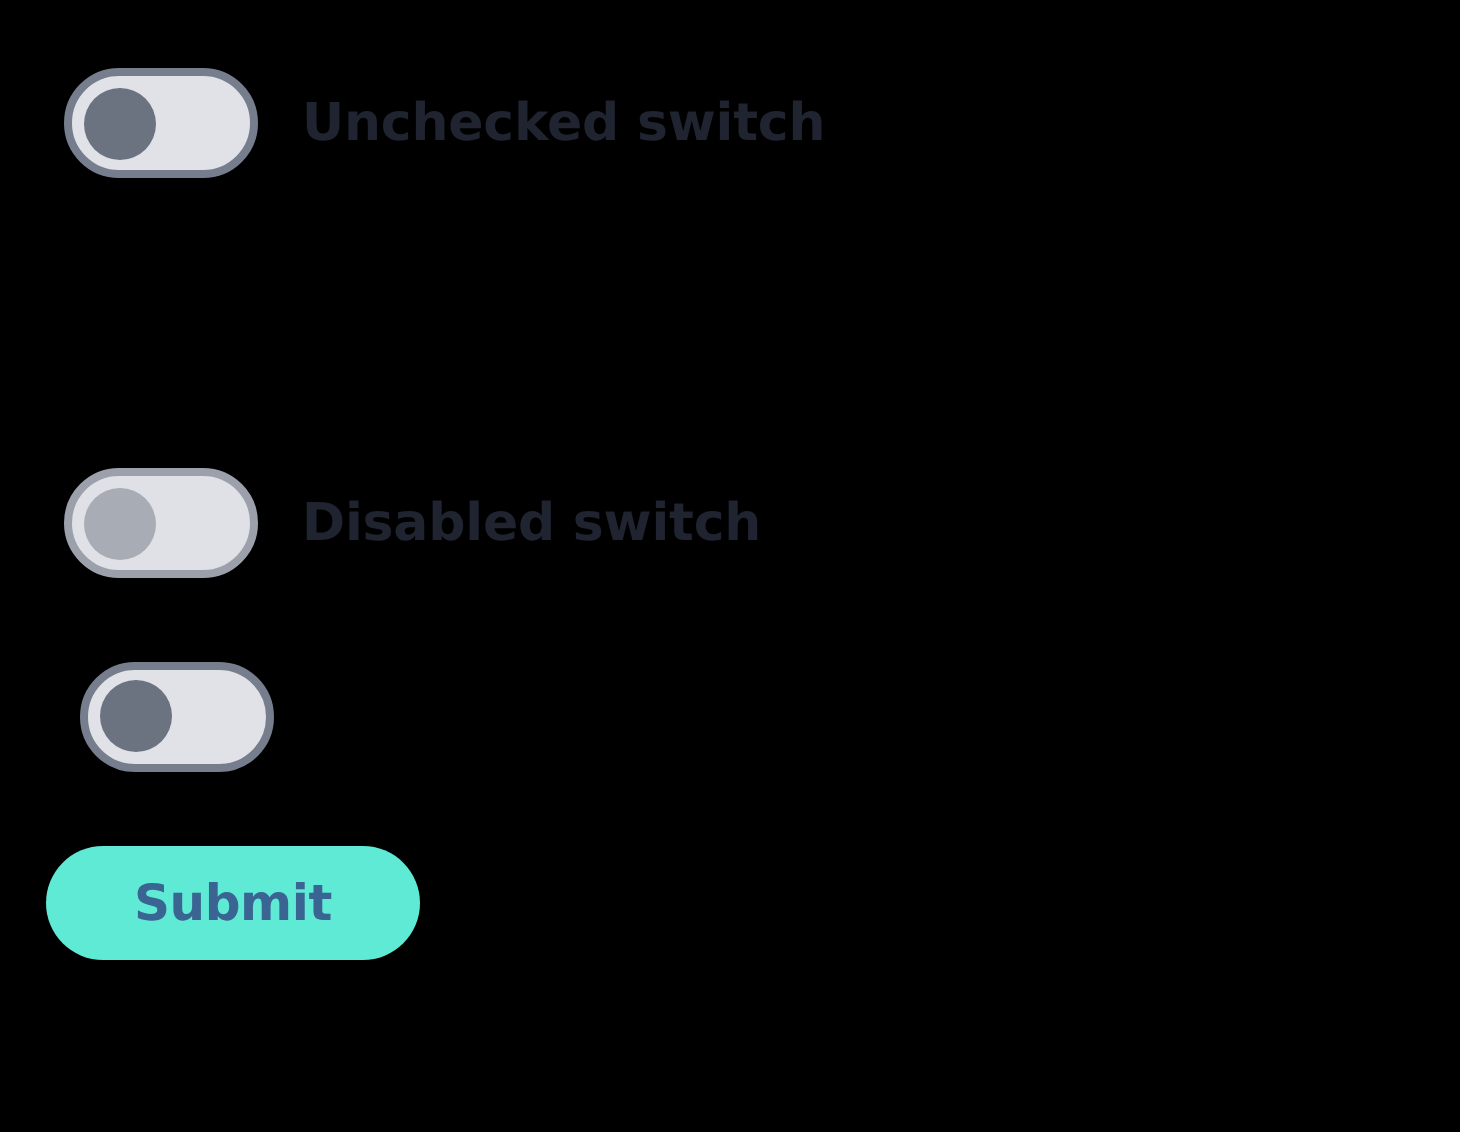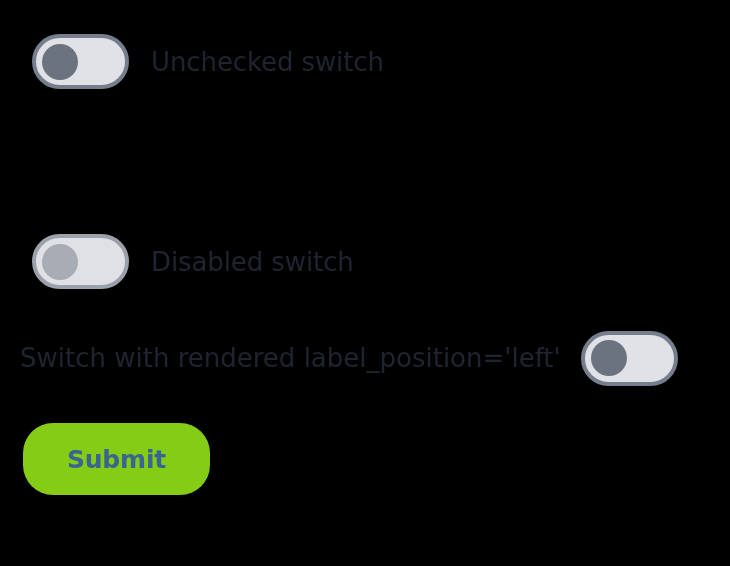--- a/index.html
+++ b/index.html
@@ -101,20 +101,21 @@
   }
 
   
   .switch-label {
     font-size: 26px;
     color: #1f2430;
     margin-left: 22px;
     letter-spacing: -0.1px;
     white-space: nowrap;
     line-height: 1;
+    font-weight: bold;
   }
 
   
   .left-label-inner {
     display: flex;
     align-items: center;
     width: 100%;
   }
 
   .left-label-text {
@@ -129,23 +130,23 @@
     display: flex;
     align-items: center;
   }
 
   
   .submit-button {
     position: absolute;
     left: 23px;
     top: 423px;
     width: 187px;
-    height: 72px;
+    height: 57px;
     border-radius: 30px;
-    background: #84cc16;
+    background: #5eead4;
     border: none;
     color: #3a6491;
     font-family: "DejaVu Sans", sans-serif;
     font-size: 25px;
     font-weight: bold;
     letter-spacing: -0.2px;
     cursor: pointer;
     display: flex;
     align-items: center;
     justify-content: center;
@@ -166,21 +167,20 @@
 
   <div class="switch-row row-3">
     <div class="switch disabled">
       <div class="switch-thumb"></div>
     </div>
     <span class="switch-label">Disabled switch</span>
   </div>
 
   <div class="row-left-label">
     <div class="left-label-inner">
-      <span class="left-label-text">Switch with rendered label_position='left'</span>
       <span class="left-label-switch-wrap">
         <div class="switch off">
           <div class="switch-thumb"></div>
         </div>
       </span>
     </div>
   </div>
 
   <button class="submit-button">Submit</button>
 

